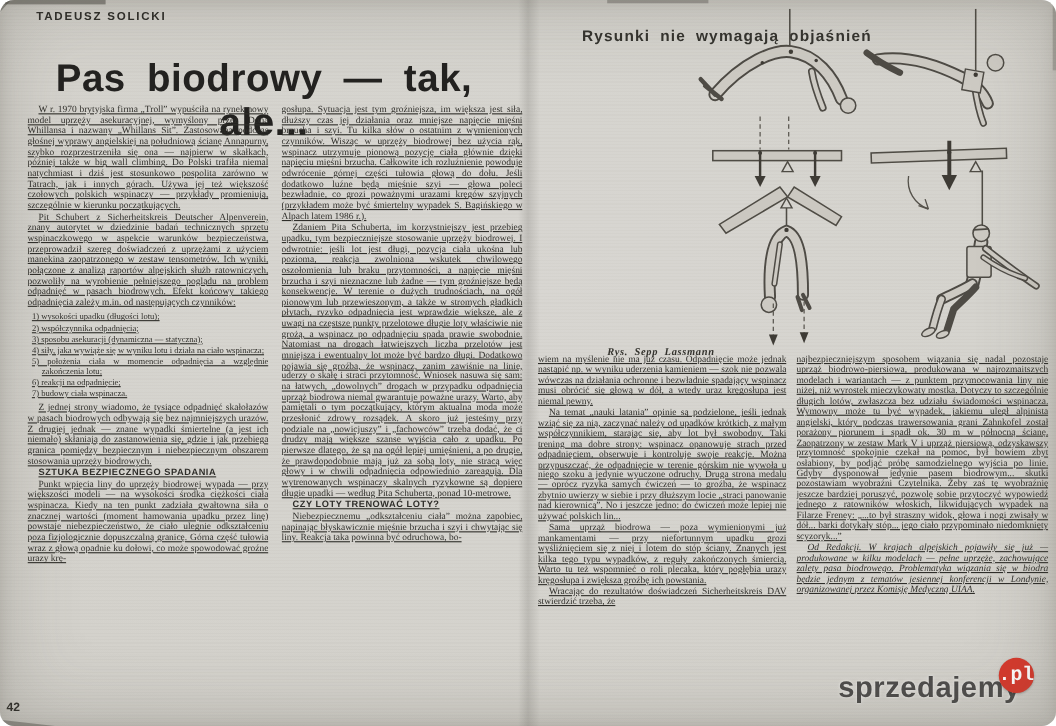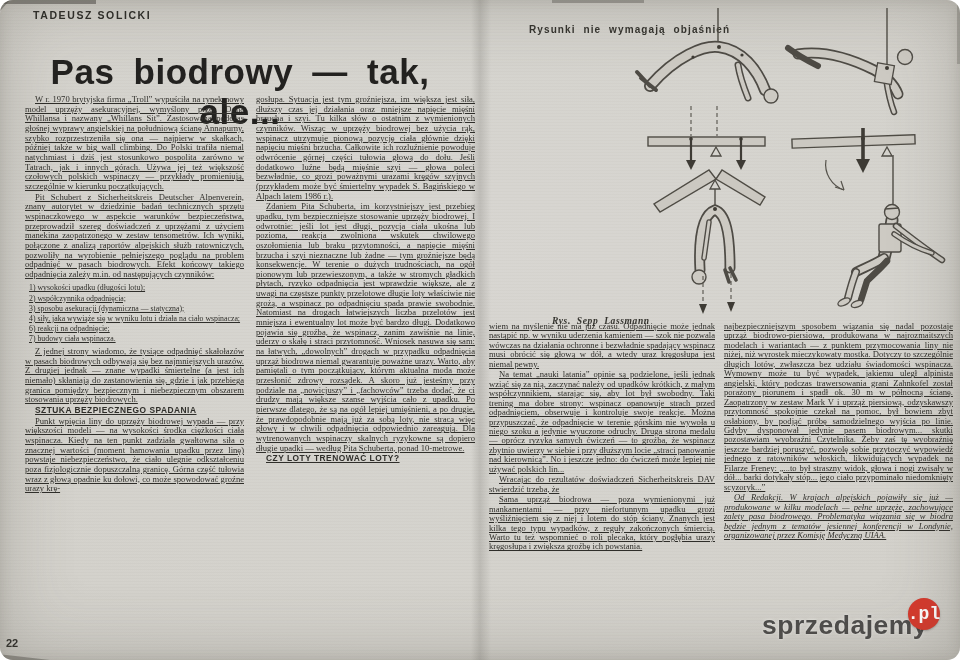--- a/index.html
+++ b/index.html
@@ -34,21 +34,21 @@
   #c1{left:25px;} #c2{left:256px;}
   #c3,#c4{font-size:8.6px; line-height:9.45px; top:322px; height:334px;}
   #c3{left:489px; width:226px;} #c4{left:724px; width:229px;}
   .subhead{font-family:"Liberation Sans",sans-serif; font-weight:bold; font-size:8.4px;
     letter-spacing:.5px; margin:6px 0 5px; text-indent:0;}
   .flist{font-size:7.8px; line-height:9.1px; margin:4px 0 4px 0;text-decoration:underline;}
   .flist div{padding-left:13px; text-indent:-9px; margin-bottom:1px;}
   .editorial{font-style:italic; margin-top:8px;}
 
   .fig-note{position:absolute; left:529px; top:24px; font-family:"Liberation Sans",sans-serif;
-    font-weight:bold; font-size:10px; letter-spacing:1.1px; word-spacing:4px; color:#33322d;}
+    font-weight:bold; font-size:14px; letter-spacing:1.1px; word-spacing:4px; color:#33322d;}
   .fig-caption{position:absolute; left:552px; top:316px; font-style:italic; font-weight:bold;
     font-size:9.5px; letter-spacing:.6px; word-spacing:3px; color:#34332e;}
   .illus{position:absolute; left:488px; top:8px; width:470px; height:330px;}
 
   .pageno{position:absolute; left:6px; top:637px; font-family:"Liberation Sans",sans-serif;
     font-weight:bold; font-size:11px; color:#2c2b27;}
 
   .watermark{position:absolute; left:762px; top:604px; width:196px; height:50px; pointer-events:none;}
   .wm-text{position:absolute; left:0; top:6px; font-family:"Liberation Sans",sans-serif;
     font-weight:bold; font-size:26.5px; letter-spacing:.5px; color:rgba(43,42,40,.82);
@@ -73,32 +73,34 @@
   <div class="title">Pas biodrowy — tak, ale...</div>
 
   <div class="col" id="c1">
     <p>W r. 1970 brytyjska firma „Troll” wypuściła na rynek nowy model uprzęży asekuracyjnej, wymyślony przez Dona Whillansa i nazwany „Whillans Sit”. Zastosowana podczas głośnej wyprawy angielskiej na południową ścianę Annapurny, szybko rozprzestrzeniła się ona — najpierw w skałkach, później także w big wall climbing. Do Polski trafiła niemal natychmiast i dziś jest stosunkowo pospolita zarówno w Tatrach, jak i innych górach. Używa jej też większość czołowych polskich wspinaczy — przykłady promieniują, szczególnie w kierunku początkujących.</p>
     <p>Pit Schubert z Sicherheitskreis Deutscher Alpenverein, znany autorytet w dziedzinie badań technicznych sprzętu wspinaczkowego w aspekcie warunków bezpieczeństwa, przeprowadził szereg doświadczeń z uprzężami z użyciem manekina zaopatrzonego w zestaw tensometrów. Ich wyniki, połączone z analizą raportów alpejskich służb ratowniczych, pozwoliły na wyrobienie pełniejszego poglądu na problem odpadnięć w pasach biodrowych. Efekt końcowy takiego odpadnięcia zależy m.in. od następujących czynników:</p>
     <div class="flist">
       <div>1) wysokości upadku (długości lotu);</div>
       <div>2) współczynnika odpadnięcia;</div>
       <div>3) sposobu asekuracji (dynamiczna — statyczna);</div>
       <div>4) siły, jaka wywiąże się w wyniku lotu i działa na ciało wspinacza;</div>
+      <div>5) położenia ciała w momencie odpadnięcia a względnie zakończenia lotu;</div>
       <div>6) reakcji na odpadnięcie;</div>
       <div>7) budowy ciała wspinacza.</div>
     </div>
     <p>Z jednej strony wiadomo, że tysiące odpadnięć skałołazów w pasach biodrowych odbywają się bez najmniejszych urazów. Z drugiej jednak — znane wypadki śmiertelne (a jest ich niemało) skłaniają do zastanowienia się, gdzie i jak przebiega granica pomiędzy bezpiecznym i niebezpiecznym obszarem stosowania uprzęży biodrowych.</p>
     <p class="subhead">SZTUKA BEZPIECZNEGO SPADANIA</p>
     <p>Punkt wpięcia liny do uprzęży biodrowej wypada — przy większości modeli — na wysokości środka ciężkości ciała wspinacza. Kiedy na ten punkt zadziała gwałtowna siła o znacznej wartości (moment hamowania upadku przez linę) powstaje niebezpieczeństwo, że ciało ulegnie odkształceniu poza fizjologicznie dopuszczalną granicę. Górna część tułowia wraz z głową opadnie ku dołowi, co może spowodować groźne urazy krę-</p>
   </div>
 
   <div class="col" id="c2">
     <p class="noind">gosłupa. Sytuacja jest tym groźniejsza, im większa jest siła, dłuższy czas jej działania oraz mniejsze napięcie mięśni brzucha i szyi. Tu kilka słów o ostatnim z wymienionych czynników. Wisząc w uprzęży biodrowej bez użycia rąk, wspinacz utrzymuje pionową pozycję ciała głównie dzięki napięciu mięśni brzucha. Całkowite ich rozluźnienie powoduje odwrócenie górnej części tułowia głową do dołu. Jeśli dodatkowo luźne będą mięśnie szyi — głowa poleci bezwładnie, co grozi poważnymi urazami kręgów szyjnych (przykładem może być śmiertelny wypadek S. Bagińskiego w Alpach latem 1986 r.).</p>
     <p>Zdaniem Pita Schuberta, im korzystniejszy jest przebieg upadku, tym bezpieczniejsze stosowanie uprzęży biodrowej. I odwrotnie: jeśli lot jest długi, pozycja ciała ukośna lub pozioma, reakcja zwolniona wskutek chwilowego oszołomienia lub braku przytomności, a napięcie mięśni brzucha i szyi nieznaczne lub żadne — tym groźniejsze będą konsekwencje. W terenie o dużych trudnościach, na ogół pionowym lub przewieszonym, a także w stromych gładkich płytach, ryzyko odpadnięcia jest wprawdzie większe, ale z uwagi na częstsze punkty przelotowe długie loty właściwie nie grożą, a wspinacz po odpadnięciu spada prawie swobodnie. Natomiast na drogach łatwiejszych liczba przelotów jest mniejsza i ewentualny lot może być bardzo długi. Dodatkowo pojawia się groźba, że wspinacz, zanim zawiśnie na linie, uderzy o skałę i straci przytomność. Wniosek nasuwa się sam: na łatwych, „dowolnych” drogach w przypadku odpadnięcia uprząż biodrowa niemal gwarantuje poważne urazy. Warto, aby pamiętali o tym początkujący, którym aktualna moda może przesłonić zdrowy rozsądek. A skoro już jesteśmy przy podziale na „nowicjuszy” i „fachowców” trzeba dodać, że ci drudzy mają większe szanse wyjścia cało z upadku. Po pierwsze dlatego, że są na ogół lepiej umięśnieni, a po drugie, że prawdopodobnie mają już za sobą loty, nie stracą więc głowy i w chwili odpadnięcia odpowiednio zareagują. Dla wytrenowanych wspinaczy skalnych ryzykowne są dopiero długie upadki — według Pita Schuberta, ponad 10-metrowe.</p>
     <p class="subhead">CZY LOTY TRENOWAĆ LOTY?</p>
+    <p>Niebezpiecznemu „odkształceniu ciała” można zapobiec, napinając błyskawicznie mięśnie brzucha i szyi i chwytając się liny. Reakcja taka powinna być odruchowa, bo-</p>
   </div>
 
   <div class="fig-note">Rysunki nie wymagają objaśnień</div>
 
   <svg class="illus" viewBox="0 0 470 330" xmlns="http://www.w3.org/2000/svg">
 
     <g stroke="#4f4c45" stroke-width="1.4" fill="none">
       <line x1="230" y1="0" x2="230" y2="40"></line>
       <line x1="399" y1="0" x2="399" y2="60"></line>
       <line x1="227" y1="181" x2="227" y2="201"></line>
@@ -205,30 +207,30 @@
       <circle cx="404" cy="204" r="7.5" fill="#cdcac3" stroke="#4e4b45" stroke-width="1.4"></circle>
       <path d="M 397,201 L 411,200" stroke="#4e4b45" stroke-width="1.6"></path>
     </g>
   </svg>
 
   <div class="fig-caption">Rys. Sepp Lassmann</div>
 
   <div class="col" id="c3">
     <p class="noind">wiem na myślenie nie ma już czasu. Odpadnięcie może jednak nastąpić np. w wyniku uderzenia kamieniem — szok nie pozwala wówczas na działania ochronne i bezwładnie spadający wspinacz musi obrócić się głową w dół, a wtedy uraz kręgosłupa jest niemal pewny.</p>
     <p>Na temat „nauki latania” opinie są podzielone, jeśli jednak wziąć się za nią, zaczynać należy od upadków krótkich, z małym współczynnikiem, starając się, aby lot był swobodny. Taki trening ma dobre strony: wspinacz opanowuje strach przed odpadnięciem, obserwuje i kontroluje swoje reakcje. Można przypuszczać, że odpadnięcie w terenie górskim nie wywoła u niego szoku a jedynie wyuczone odruchy. Druga strona medalu — oprócz ryzyka samych ćwiczeń — to groźba, że wspinacz zbytnio uwierzy w siebie i przy dłuższym locie „straci panowanie nad kierownicą”. No i jeszcze jedno: do ćwiczeń może lepiej nie używać polskich lin...</p>
+    <p>Sama uprząż biodrowa — poza wymienionymi już mankamentami — przy niefortunnym upadku grozi wyśliźnięciem się z niej i lotem do stóp ściany. Znanych jest kilka tego typu wypadków, z reguły zakończonych śmiercią. Warto tu też wspomnieć o roli plecaka, który pogłębia urazy kręgosłupa i zwiększa groźbę ich powstania.</p>
     <p>Wracając do rezultatów doświadczeń Sicherheitskreis DAV stwierdzić trzeba, że</p>
-    <p>Sama uprząż biodrowa — poza wymienionymi już mankamentami — przy niefortunnym upadku grozi wyśliźnięciem się z niej i lotem do stóp ściany. Znanych jest kilka tego typu wypadków, z reguły zakończonych śmiercią. Warto tu też wspomnieć o roli plecaka, który pogłębia urazy kręgosłupa i zwiększa groźbę ich powstania.</p>
   </div>
 
   <div class="col" id="c4">
     <p class="noind">najbezpieczniejszym sposobem wiązania się nadal pozostaje uprząż biodrowo-piersiowa, produkowana w najrozmaitszych modelach i wariantach — z punktem przymocowania liny nie niżej, niż wyrostek mieczykowaty mostka. Dotyczy to szczególnie długich lotów, zwłaszcza bez udziału świadomości wspinacza. Wymowny może tu być wypadek, jakiemu uległ alpinista angielski, który podczas trawersowania grani Zahnkofel został porażony piorunem i spadł ok. 30 m w północną ścianę. Zaopatrzony w zestaw Mark V i uprząż piersiową, odzyskawszy przytomność spokojnie czekał na pomoc, był bowiem zbyt osłabiony, by podjąć próbę samodzielnego wyjścia po linie. Gdyby dysponował jedynie pasem biodrowym... skutki pozostawiam wyobraźni Czytelnika. Żeby zaś tę wyobraźnię jeszcze bardziej poruszyć, pozwolę sobie przytoczyć wypowiedź jednego z ratowników włoskich, likwidujących wypadek na Filarze Freney: „...to był straszny widok, głowa i nogi zwisały w dół... barki dotykały stóp... jego ciało przypominało niedomknięty scyzoryk...”</p>
     <p class="editorial">Od Redakcji. W krajach alpejskich pojawiły się już — produkowane w kilku modelach — pełne uprzęże, zachowujące zalety pasa biodrowego. Problematyka wiązania się w biodra będzie jednym z tematów jesiennej konferencji w Londynie, organizowanej przez Komisję Medyczną UIAA.</p>
   </div>
 
-  <div class="pageno">22</div>
+  <div class="pageno">42</div>
 
   <div class="watermark">
     <span class="wm-text">sprzedajemy</span>
     <span class="wm-badge">
       <span>.pl</span>
     </span>
   </div>
 
   <div class="vignette"></div>
 </div>

